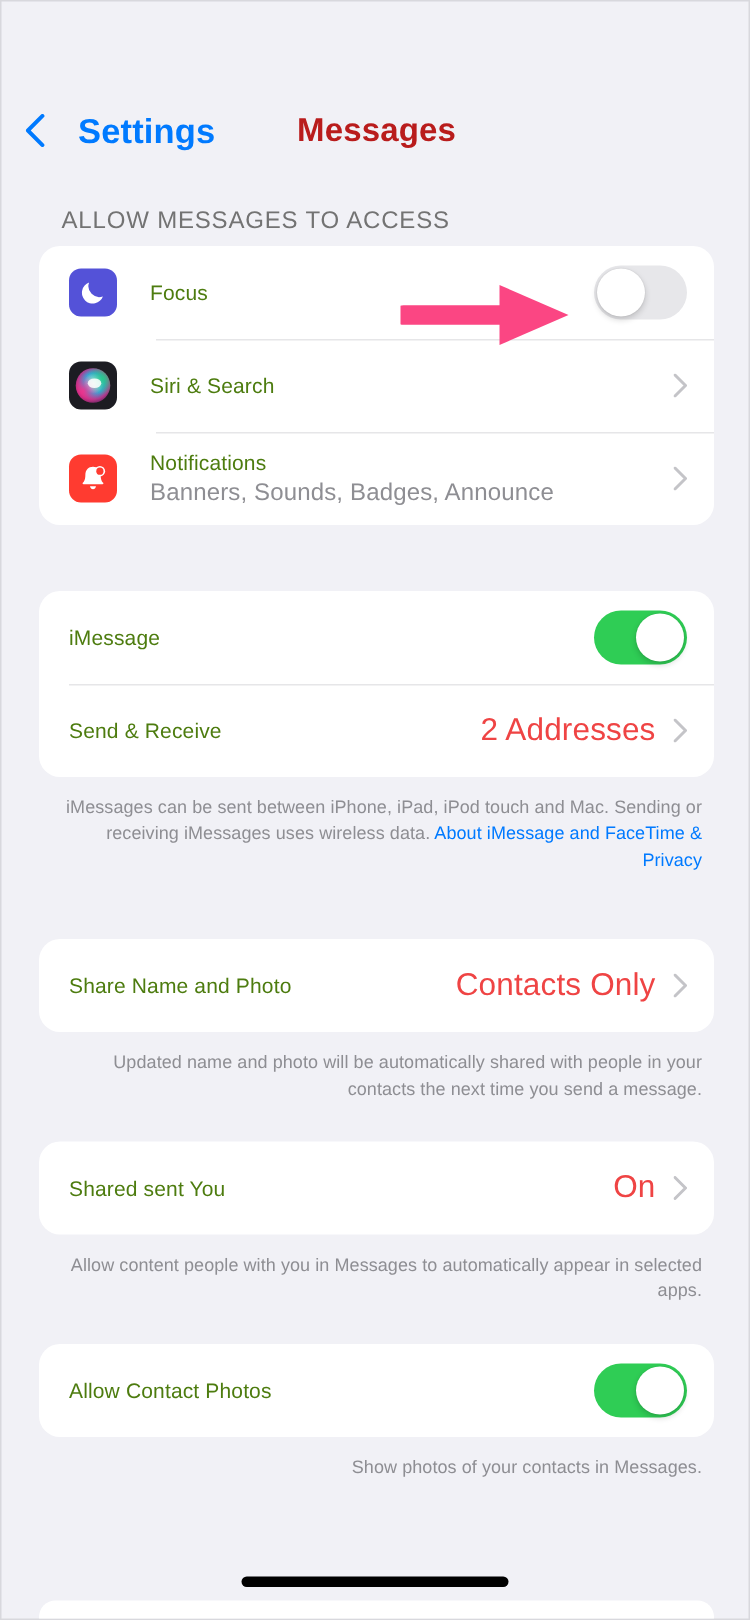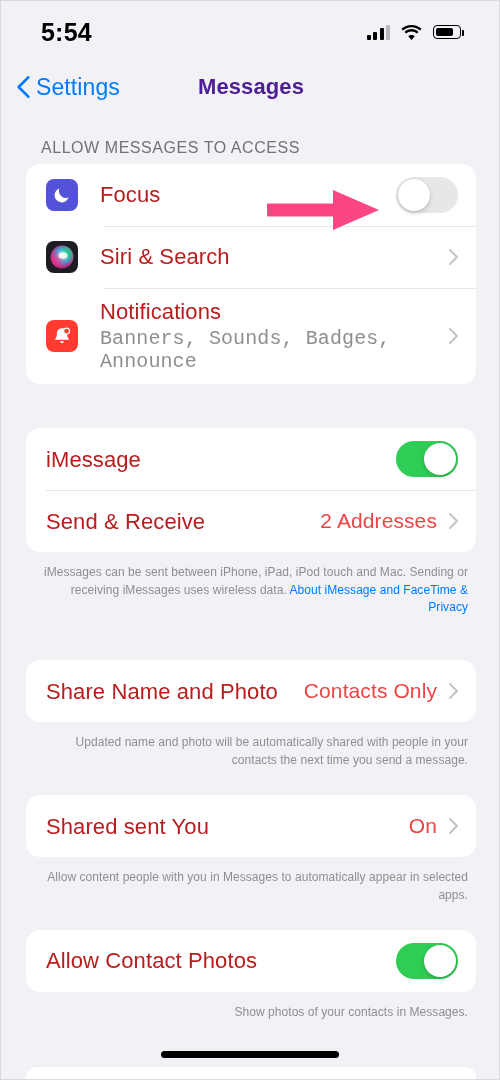--- a/index.html
+++ b/index.html
@@ -37,28 +37,28 @@
                    background:#000; border-radius:0 1px 1px 0; }
   .battery .lvl { position:absolute; left:1.6px; top:1.6px; bottom:1.6px; width:68%;
                   background:#000; border-radius:2px; }
 
   
   .navbar {
     position:absolute; top:62px; left:0; width:500px; height:48px;
   }
   .nav-back {
     position:absolute; left:16px; top:0; height:48px;
-    display:flex; align-items:center; gap:6px; color:#007aff; cursor:pointer;
+    display:flex; align-items:center; gap:22px; color:#007aff; cursor:pointer;font-weight:bold;
   }
   .nav-back .chev { width:13px; height:22px; flex:0 0 auto; }
   .nav-back-label { font-size:23px; color:#007aff; letter-spacing:.1px; }
   .nav-title {
     position:absolute; left:0; top:0; width:500px; height:48px;
     display:flex; align-items:center; justify-content:center;
-    font-size:22px; font-weight:700; color:#4c1d95; letter-spacing:.1px;
+    font-size:22px; font-weight:700; color:#b91c1c; letter-spacing:.1px;
   }
 
   
   .content { position:absolute; top:110px; left:0; width:500px; bottom:0; }
 
   .section-header {
     padding:28px 0 7px 40px;
     font-size:16px; color:#737373; letter-spacing:.55px; text-transform:uppercase;
   }
 
@@ -76,22 +76,22 @@
   .row.no-icon + .row.no-icon::before { left:20px; }
 
   .app-icon { width:32px; height:32px; border-radius:8px; flex:0 0 auto; margin-right:22px;
               position:relative; overflow:hidden; }
   .icon-focus { background:#5452d8; display:flex; align-items:center; justify-content:center; }
   .icon-siri  { background:#1c1c22; display:flex; align-items:center; justify-content:center; }
   .icon-notif { background:#ff3b30; display:flex; align-items:center; justify-content:center; }
 
   .row-text { flex:1 1 auto; min-width:0; display:flex; flex-direction:column; justify-content:center;
               padding:11px 0; }
-  .row-title { font-size:22px; color:#b91c1c; letter-spacing:.1px; line-height:1.15; }
-  .row-sub { font-size:20px; color:#8e8e93; margin-top:3px; letter-spacing:.1px;font-family:Liberation Mono, monospace; }
+  .row-title { font-size:14px; color:#4d7c0f; letter-spacing:.1px; line-height:1.15; }
+  .row-sub { font-size:16px; color:#8e8e93; margin-top:3px; letter-spacing:.1px; }
 
   .row-value { font-size:21px; color:#ef4444; margin-left:auto; padding-right:10px; letter-spacing:.1px; }
   .chev-r { width:9px; height:16px; flex:0 0 auto; margin-left:2px; }
 
   
   .toggle { position:relative; width:62px; height:36px; border-radius:18px; flex:0 0 auto; margin-left:auto; }
   .toggle .knob { position:absolute; top:2px; width:32px; height:32px; border-radius:50%;
                   background:#fff; box-shadow:0 2px 4px rgba(0,0,0,.18), 0 0 1px rgba(0,0,0,.12); }
   .toggle.off { background:#e7e7ea; }
   .toggle.off .knob { left:2px; }
@@ -122,39 +122,20 @@
   .bottom-peek {
     position:absolute; left:25px; right:25px; bottom:-10px; height:22px;
     background:#fff; border-radius:14px;
   }
 </style>
 </head>
 <body>
 
 <div id="phone">
 
-  <div class="statusbar">
-    <div class="status-time">5:54</div>
-    <div class="status-right">
-      <div class="signal">
-        <i></i>
-          <i></i>
-          <i></i>
-          <i></i>
-      </div>
-      <svg class="wifi" viewBox="0 0 21 15">
-        <path d="M10.5 2.2c3.3 0 6.3 1.25 8.55 3.3l1.5-1.7C17.95 1.4 14.4 0 10.5 0S3.05 1.4.45 3.8l1.5 1.7C4.2 3.45 7.2 2.2 10.5 2.2z" fill="#000"></path>
-        <path d="M10.5 6.5c2.1 0 4 .8 5.45 2.1l1.5-1.7C15.6 5.1 13.2 4.1 10.5 4.1S5.4 5.1 3.55 6.9l1.5 1.7C6.5 7.3 8.4 6.5 10.5 6.5z" fill="#000"></path>
-        <path d="M10.5 15l3.3-3.75c-.85-.8-2-1.3-3.3-1.3s-2.45.5-3.3 1.3L10.5 15z" fill="#000"></path>
-      </svg>
-      <div class="battery">
-        <div class="lvl" style="width: 68%;"></div>
-      </div>
-    </div>
-  </div>
 
   <div class="navbar">
     <div class="nav-back">
       <svg class="chev" viewBox="0 0 13 22">
         <path d="M11.3 1.3 1.6 11l9.7 9.7" fill="none" stroke="#007aff" stroke-width="2.6" stroke-linecap="round" stroke-linejoin="round"></path>
       </svg>
       <span class="nav-back-label">Settings</span>
     </div>
     <div class="nav-title">Messages</div>
   </div>

